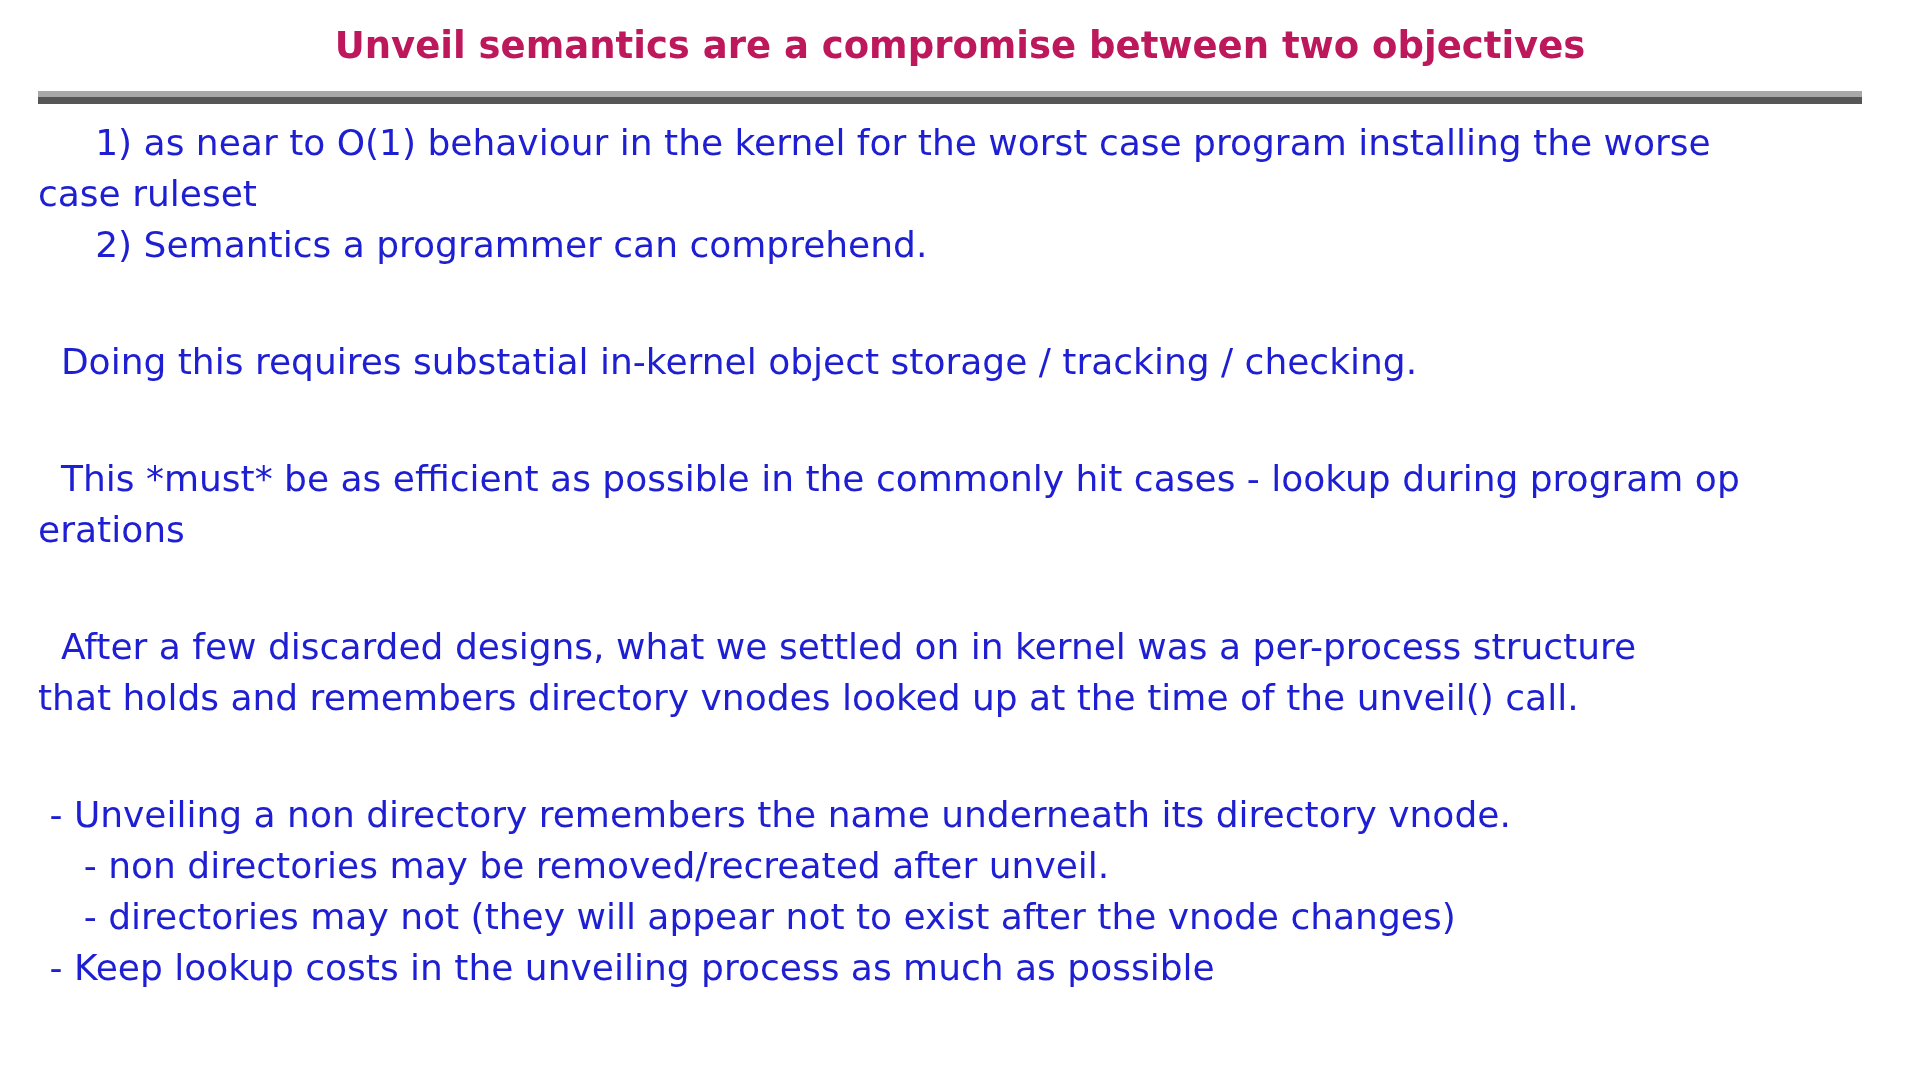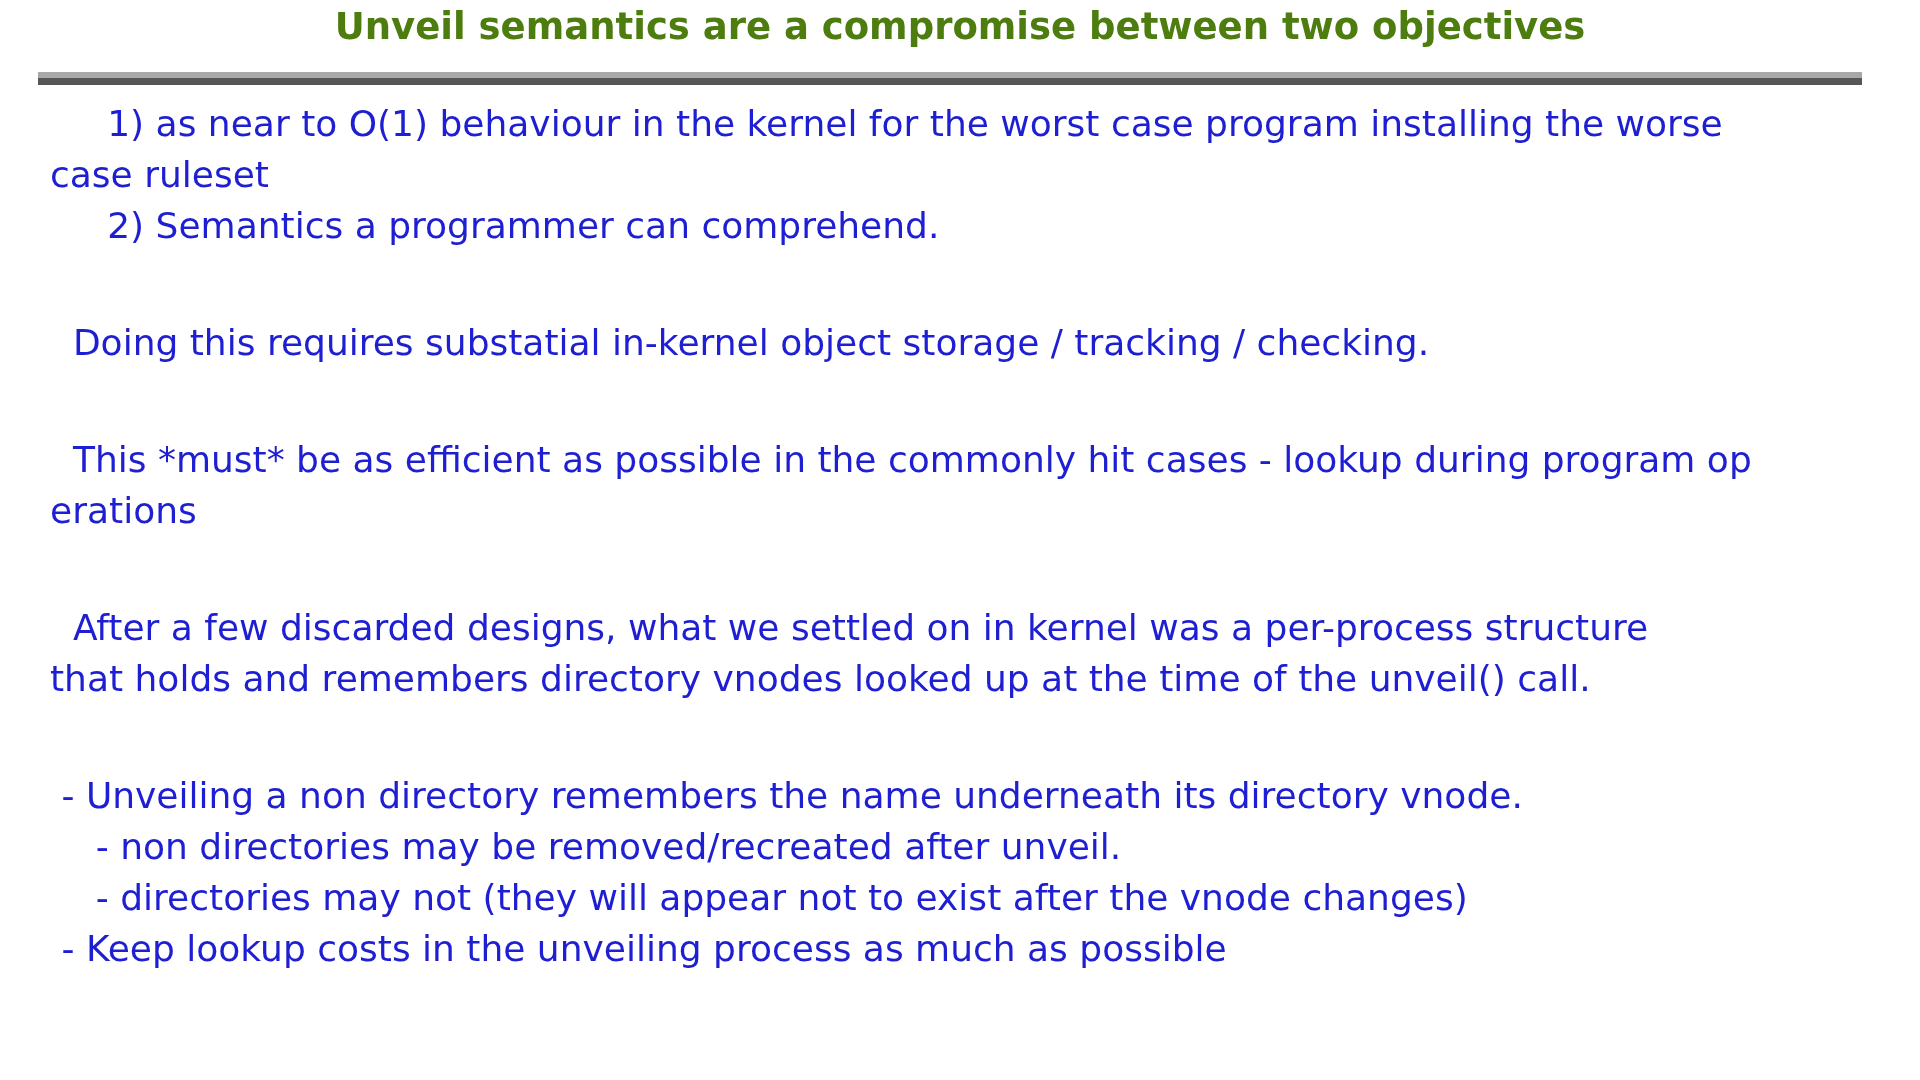--- a/index.html
+++ b/index.html
@@ -13,44 +13,44 @@
     overflow: hidden;
     font-family: "DejaVu Sans", sans-serif;
   }
   .slide {
     width: 1920px;
     height: 1080px;
     background: #ffffff;
     position: relative;
   }
   .slide-title {
-    margin: 5px 40px 0 40px;
+    margin: 24px 40px 0 40px;
     text-align: center;
     font-size: 37px;
     line-height: 44px;
     font-weight: bold;
-    color: #4d7c0f;
+    color: #be185d;
     white-space: nowrap;
   }
   .rule {
     margin: 23px 58px 0 38px;
     height: 13px;
     font-size: 0;
   }
   .rule-top {
     height: 6px;
     background: #a8a8a8;
   }
   .rule-bottom {
     height: 7px;
     background: #565656;
   }
   .slide-body {
     margin-top: 13px;
-    padding-left: 50px;
+    padding-left: 38px;
     font-size: 36px;
     line-height: 51px;
     color: #1e1ed2;
     white-space: pre;
   }
   .paragraph {
     margin: 0 0 66px 0;
   }
   .text-line {
     white-space: pre;

